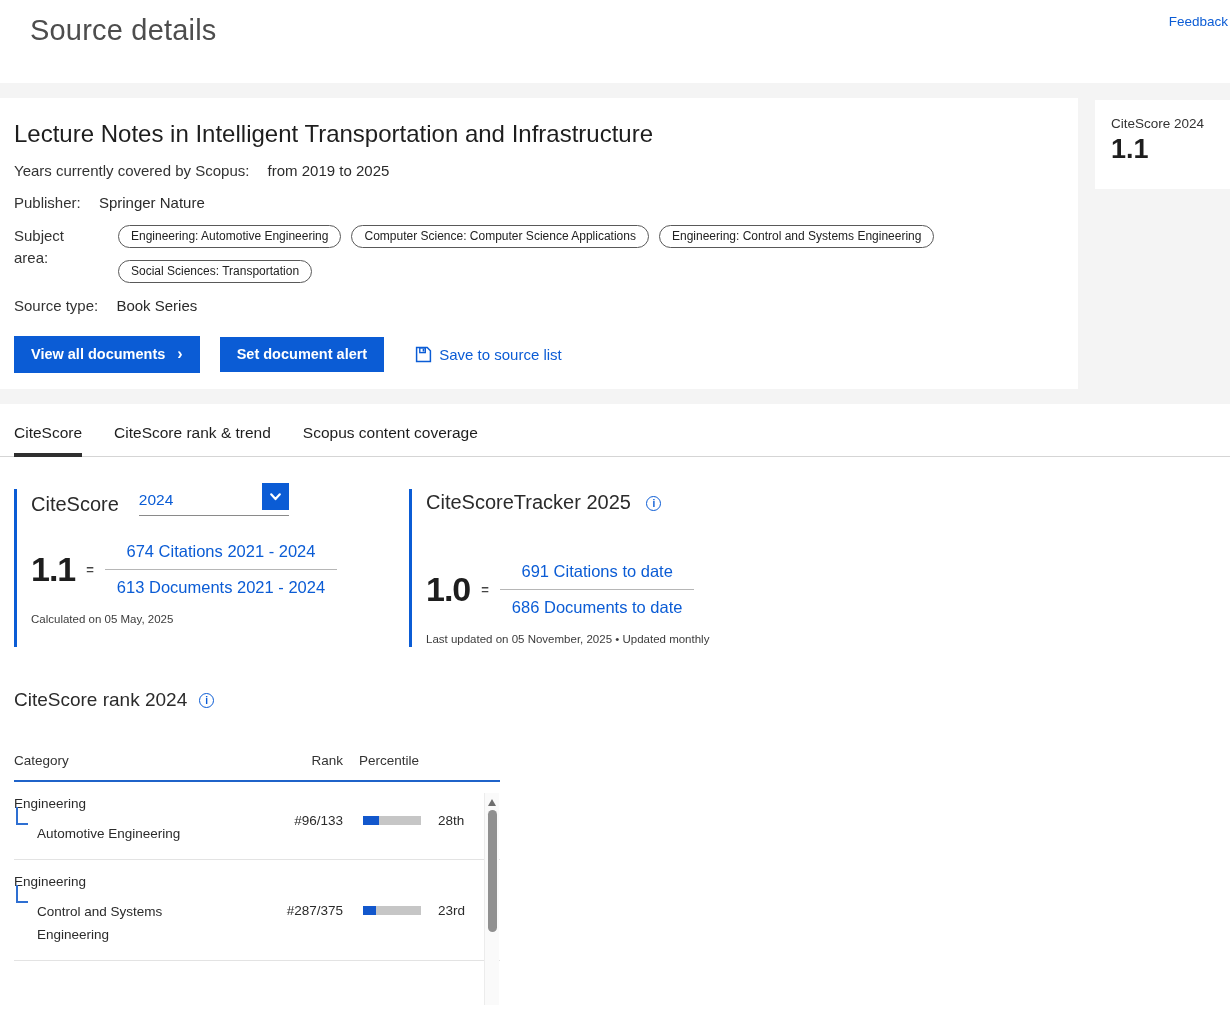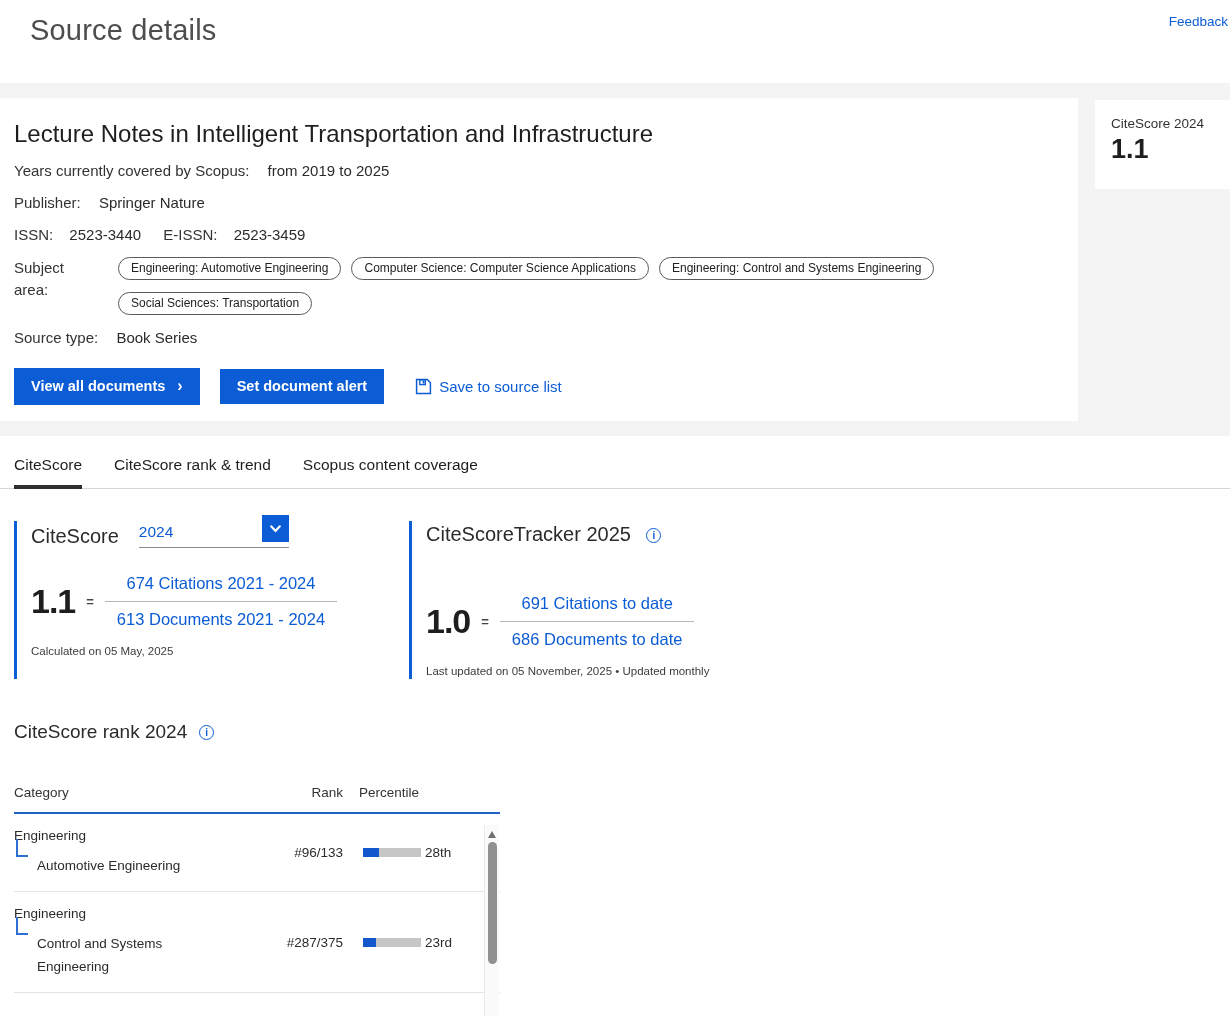--- a/index.html
+++ b/index.html
@@ -81,21 +81,21 @@
   .col-rank { width:59px; text-align:right; }
   .col-pct { margin-left:16px; }
   .rt-row { display:flex; align-items:center; padding:14px 0; border-bottom:1px solid #e3e3e3; }
   .cat-cell { width:270px; font-size:13.5px; color:#2b2b2b; }
   .cat-parent { margin-bottom:2px; }
   .cat-child-row { display:flex; }
   .connector { width:12px; height:18px; border-left:2px solid #2e6fd2;
     border-bottom:2px solid #2e6fd2; margin:-6px 9px 6px 2px; flex:none; }
   .cat-child { max-width:172px; line-height:23px; padding-top:9px; }
   .rank-val { width:59px; text-align:right; font-size:13.5px; color:#2b2b2b; white-space:nowrap; }
-  .pct-cell { display:flex; align-items:center; margin-left:20px; gap:4px; }
+  .pct-cell { display:flex; align-items:center; margin-left:20px; gap:17px; }
   .pct-bar { width:58px; height:9px; background:#c6c6c6; position:relative; }
   .pct-fill { position:absolute; left:0; top:0; bottom:0; background:#1257cc; }
   .pct-label { font-size:13.5px; color:#2b2b2b; }
 
   
   .scrollbar { position:absolute; left:470px; top:40px; width:15px; height:212px;
     background:#fafafa; border-left:1px solid #ececec; }
   .scroll-up { position:absolute; top:6px; left:3px; width:0; height:0;
     border-left:4.5px solid transparent; border-right:4.5px solid transparent;
     border-bottom:7px solid #6e6e6e; cursor:pointer; }
@@ -119,26 +119,20 @@
     <div class="detail-row">
       <span class="lbl">Years currently covered by Scopus:</span>
       <span class="val">from 2019 to 2025</span>
     </div>
 
     <div class="detail-row">
       <span class="lbl">Publisher:</span>
       <span class="val">Springer Nature</span>
     </div>
 
-    <div class="detail-row">
-      <span class="lbl" style="margin-right:12px">ISSN:</span>
-      <span class="val" style="margin-right:18px">2523-3440</span>
-      <span class="lbl" style="margin-right:12px">E-ISSN:</span>
-      <span class="val">2523-3459</span>
-    </div>
 
     <div class="subject-row">
       <span class="lbl">Subject area:</span>
       <div class="chips">
         <span class="chip">Engineering: Automotive Engineering</span>
         <span class="chip">Computer Science: Computer Science Applications</span>
         <span class="chip">Engineering: Control and Systems Engineering</span>
         <span class="chip">Social Sciences: Transportation</span>
       </div>
     </div>

